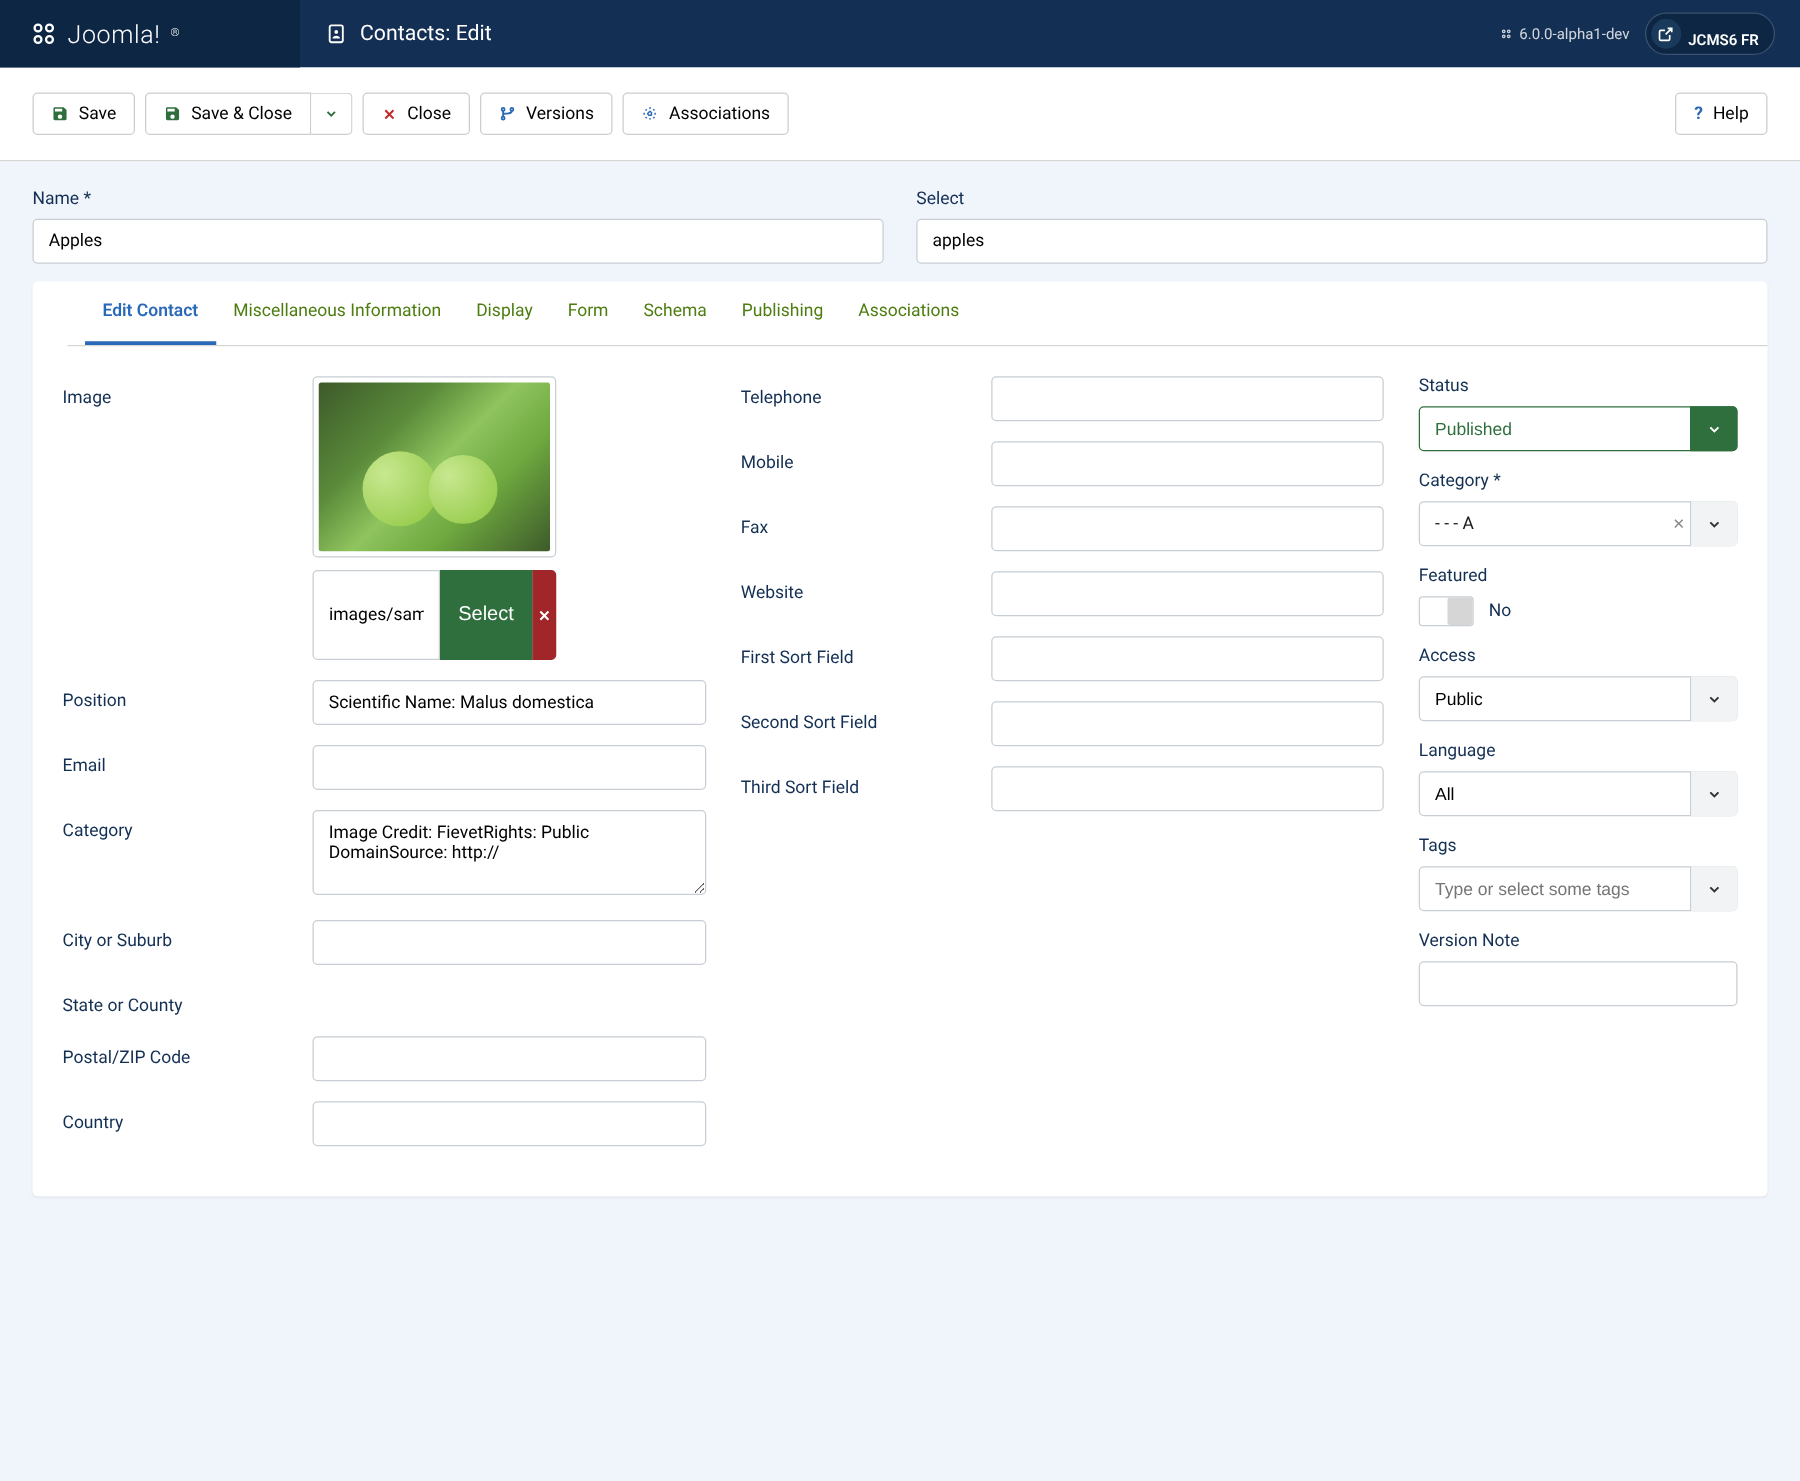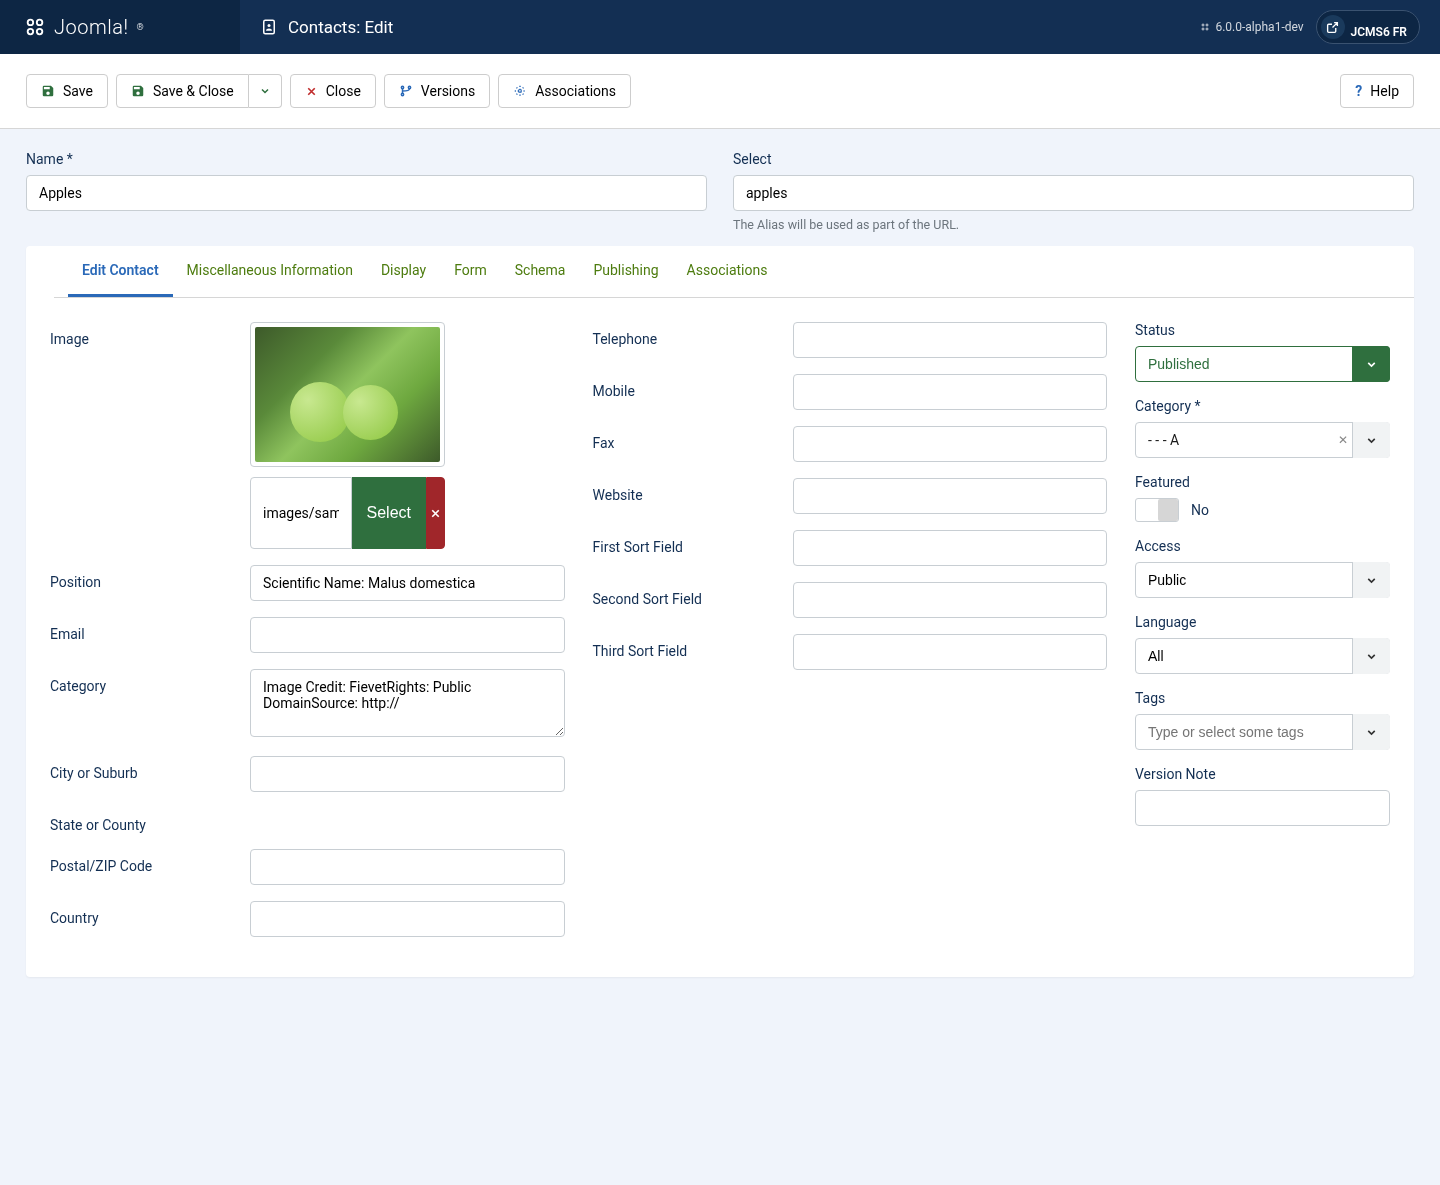--- a/index.html
+++ b/index.html
@@ -177,21 +177,20 @@
 </div>
 
 <div class="title-row">
   <div class="title-col">
     <label>Name *</label>
     <input class="in" value="Apples" style="">
   </div>
   <div class="title-col">
     <label>Select</label>
     <input class="in" value="apples" style="">
-    <div class="hint">The Alias will be used as part of the URL.</div>
   </div>
 </div>
 
 <div class="card">
   <div class="tabs">
     <div class="tab active">Edit Contact</div>
     <div class="tab">Miscellaneous Information</div>
     <div class="tab">Display</div>
     <div class="tab">Form</div>
     <div class="tab">Schema</div>

